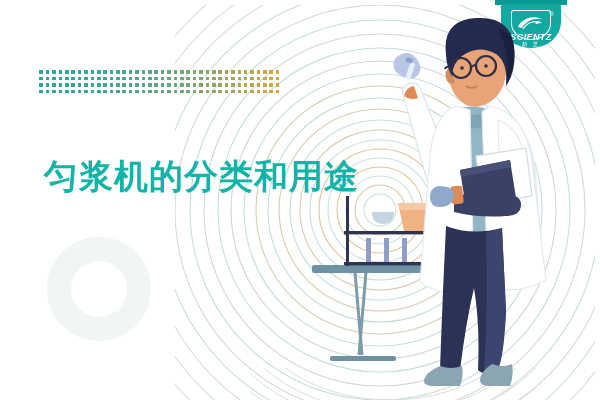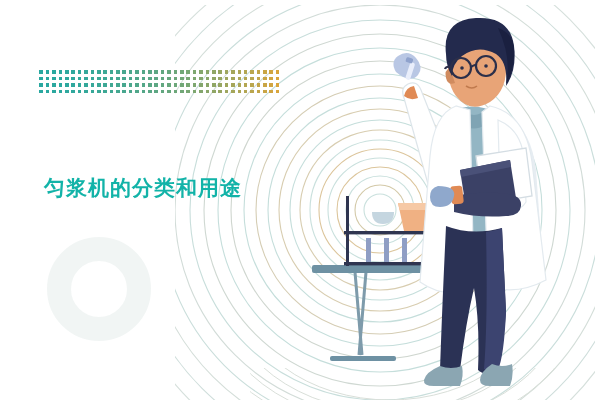--- a/index.html
+++ b/index.html
@@ -51,27 +51,26 @@
     width: 3.6px;
     height: 3.6px;
     margin: 1.4px;
   }
 
   
   .title {
     position: absolute;
     left: 44px;
     top: 154px;
-    font-size: 21px;
+    font-size: 34px;
     font-weight: bold;
     letter-spacing: 1px;
     color: #12b3a8;
     white-space: nowrap;
     font-family: "DejaVu Sans", "Liberation Sans", sans-serif;
-    margin-top: 20px;
   }
 
   
   .logo {
     position: absolute;
     right: 33px;
     top: 0px;
     width: 72px;
     height: 52px;
   }
@@ -339,20 +338,34 @@
       <i style="background: rgb(179, 166, 82);"></i>
       <i style="background: rgb(186, 166, 78);"></i>
       <i style="background: rgb(194, 165, 73);"></i>
       <i style="background: rgb(201, 165, 69);"></i>
       <i style="background: rgb(209, 165, 65);"></i>
       <i style="background: rgb(217, 165, 60);"></i>
     </div>
 
   <div class="title">匀浆机的分类和用途</div>
 
+  <div class="logo">
+    <div class="logo-bar"></div>
+    <div class="logo-shield">
+      <div class="logo-inner-ring"></div>
+      <svg class="logo-swoosh" viewBox="0 0 28 19">
+        <path d="M1 13 C5 3, 20 1, 26 6 C21 3, 9 6, 5 14 Z" fill="#ffffff"></path>
+        <path d="M6 15 C10 8, 19 6, 24 9" stroke="#ffffff" stroke-width="1.2" fill="none"></path>
+        <circle cx="20" cy="8.5" r="1.6" fill="#ffffff"></circle>
+      </svg>
+      <div class="logo-reg">®</div>
+      <div class="logo-word">SCIENTZ</div>
+      <div class="logo-sub">新 芝</div>
+    </div>
+  </div>
 
   <svg class="illustration" viewBox="0 0 300 400">
 
     <g>
       <path d="M55 272 L62 355 M66 272 L59 355" stroke="#7e9bab" stroke-width="3" fill="none"></path>
       <rect x="30" y="356" width="66" height="5" rx="2" fill="#6e91a3"></rect>
       <rect x="12" y="265" width="170" height="8" rx="2" fill="#6e91a3"></rect>
     </g>
 
     <g>

